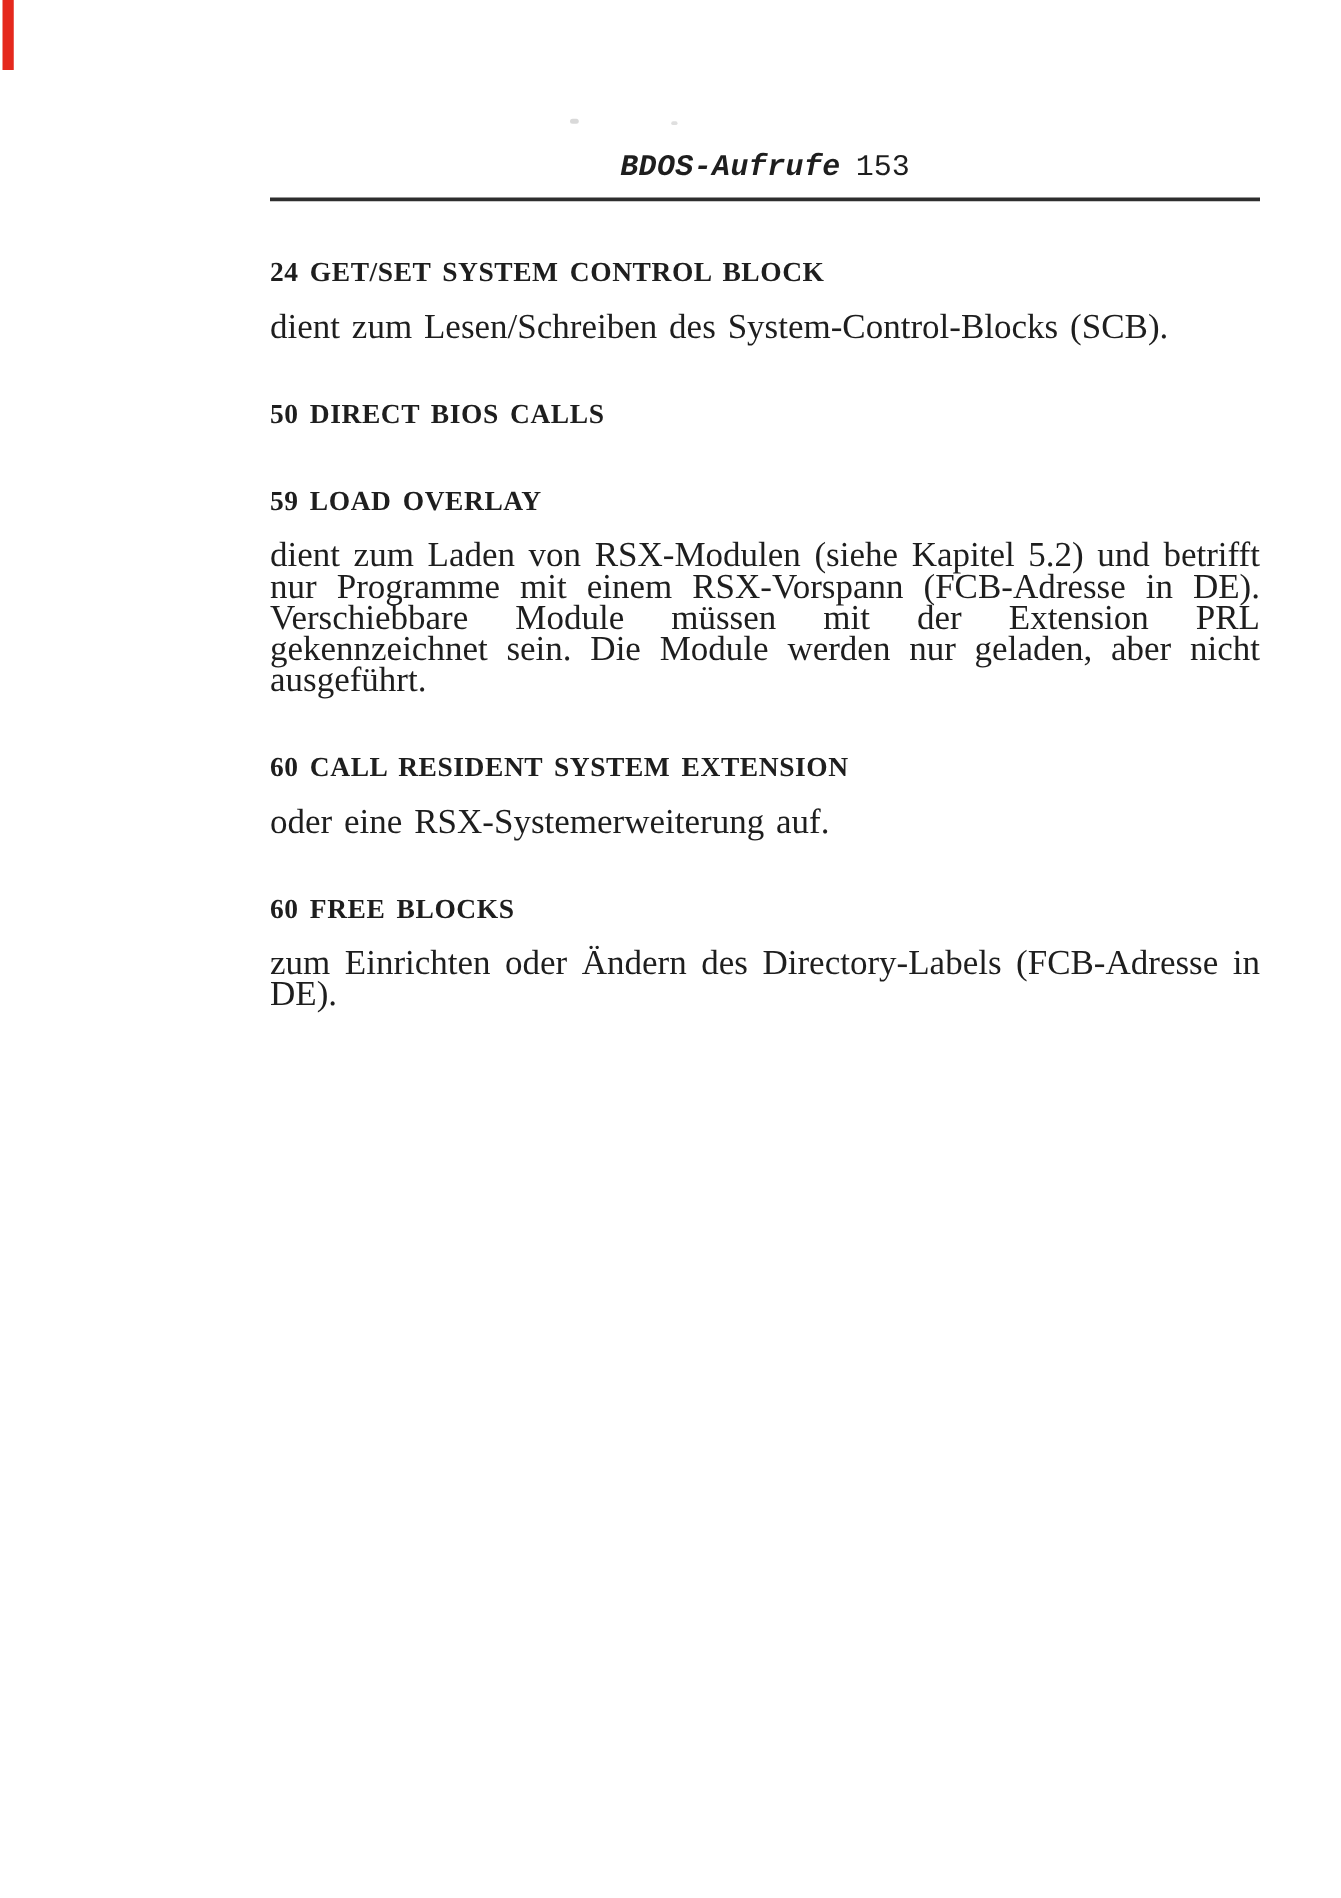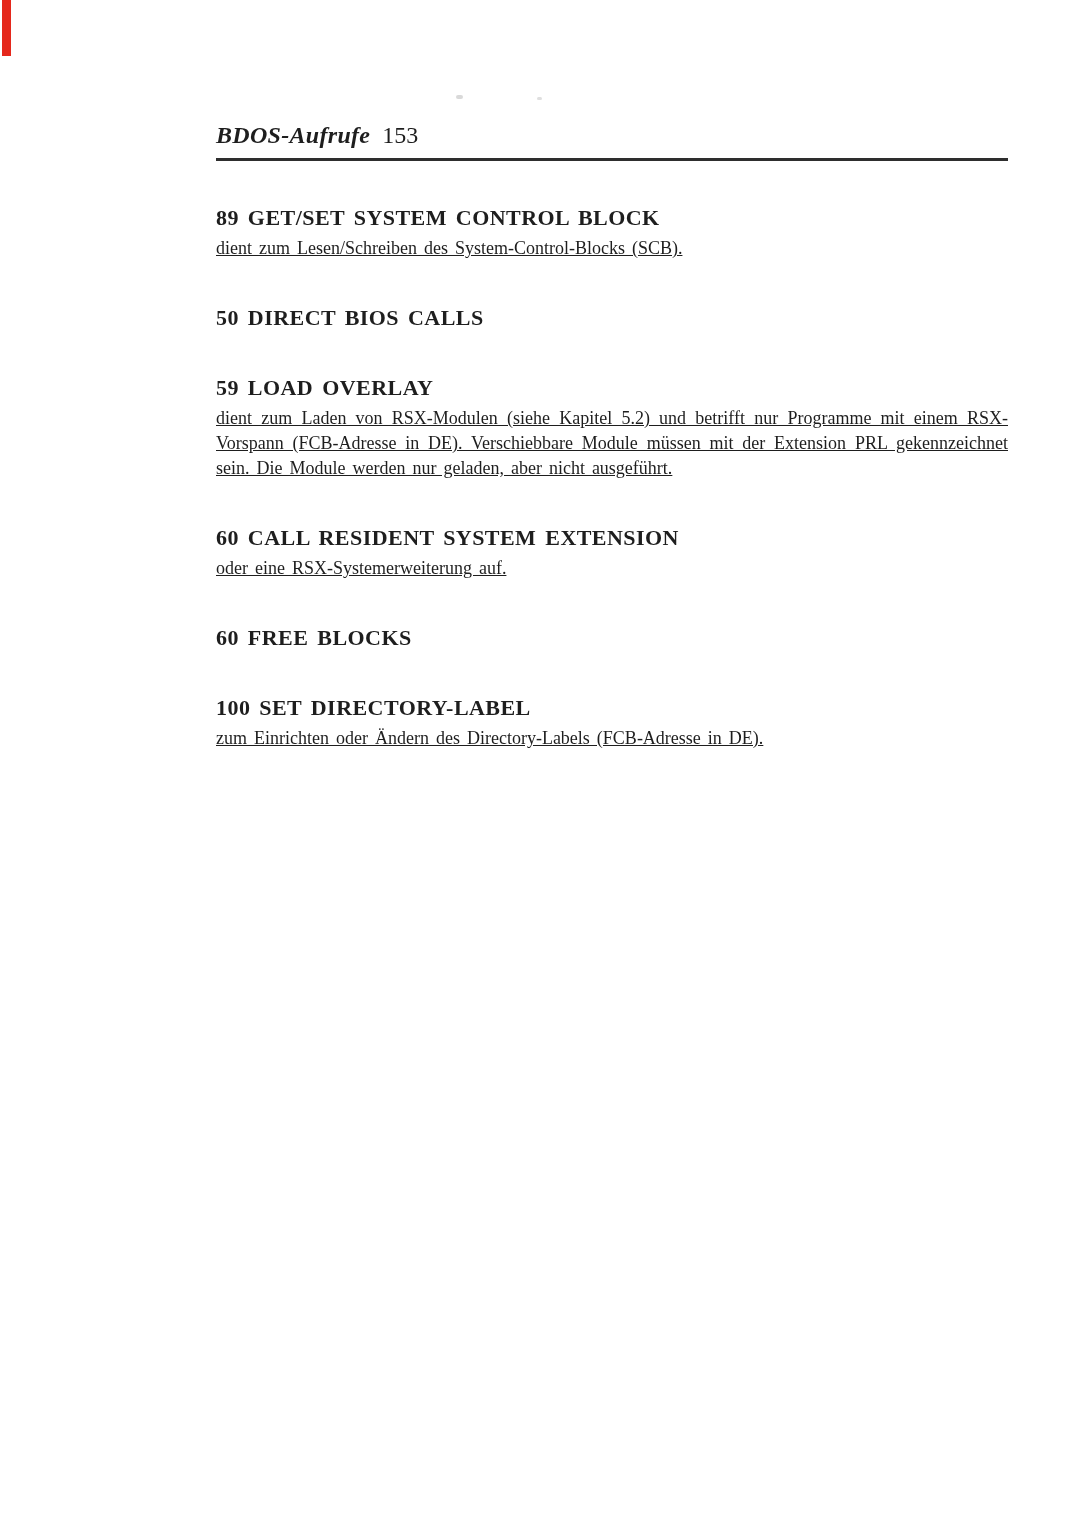--- a/index.html
+++ b/index.html
@@ -31,24 +31,25 @@
   .speck-1 { left: 456px; top: 95px; width: 7px; height: 4px; opacity: .55; }
   .speck-2 { left: 537px; top: 97px; width: 5px; height: 3px; opacity: .45; }
   .page-content {
     position: absolute;
     left: 216px;
     top: 0;
     width: 792px;
   }
   .running-header {
     margin-top: 121px;
-    text-align: left;
+    text-align: center;
     font-size: 24px;
     line-height: 28px;
     white-space: nowrap;
+    font-family: Liberation Mono, monospace;
   }
   .running-header .book-title {
     font-style: italic;
     font-weight: 700;
     letter-spacing: 0.3px;
   }
   .running-header .page-number {
     font-weight: 400;
     margin-left: 12px;
   }
@@ -59,45 +60,44 @@
   }
   .section-heading {
     font-size: 22px;
     font-weight: 700;
     line-height: 26px;
     letter-spacing: 0.45px;
     margin: 44px 0 0 0;
     word-spacing: 3px;
   }
   .section-body {
-    font-size: 18px;
+    font-size: 28px;
     line-height: 25px;
-    margin: 5px 0 0 0;
+    margin: 18px 0 0 0;
     text-align: justify;
     word-spacing: 2.5px;
-    text-decoration: underline;
   }
 </style>
 </head>
 <body>
 
 <div class="bookmark-stripe" style="background: rgb(229, 40, 28);"></div>
 <div class="speck speck-1"></div>
 <div class="speck speck-2"></div>
 
 <div class="page-content">
 
   <div class="running-header">
     <span class="book-title">BDOS-Aufrufe</span><span class="page-number">153</span>
   </div>
 
   <div class="header-rule"></div>
 
   <div>
-    <h3 class="section-heading">89 GET/SET SYSTEM CONTROL BLOCK</h3>
+    <h3 class="section-heading">24 GET/SET SYSTEM CONTROL BLOCK</h3>
     <p class="section-body">dient zum Lesen/Schreiben des System-Control-Blocks (SCB).</p>
   </div>
 
   <div>
     <h3 class="section-heading">50 DIRECT BIOS CALLS</h3>
   </div>
 
   <div>
     <h3 class="section-heading">59 LOAD OVERLAY</h3>
     <p class="section-body">dient zum Laden von RSX-Modulen (siehe Kapitel 5.2) und betrifft nur Programme mit einem RSX-Vorspann (FCB-Adresse in DE). Verschiebbare Module müssen mit der Extension PRL gekennzeichnet sein. Die Module werden nur geladen, aber nicht ausgeführt.</p>
@@ -107,17 +107,16 @@
     <h3 class="section-heading">60 CALL RESIDENT SYSTEM EXTENSION</h3>
     <p class="section-body">oder eine RSX-Systemerweiterung auf.</p>
   </div>
 
   <div>
     <h3 class="section-heading">60 FREE BLOCKS</h3>
   </div>
 
 
   <div>
-    <h3 class="section-heading">100 SET DIRECTORY-LABEL</h3>
     <p class="section-body">zum Einrichten oder Ändern des Directory-Labels (FCB-Adresse in DE).</p>
   </div>
 
 </div>
 
 </body></html>

